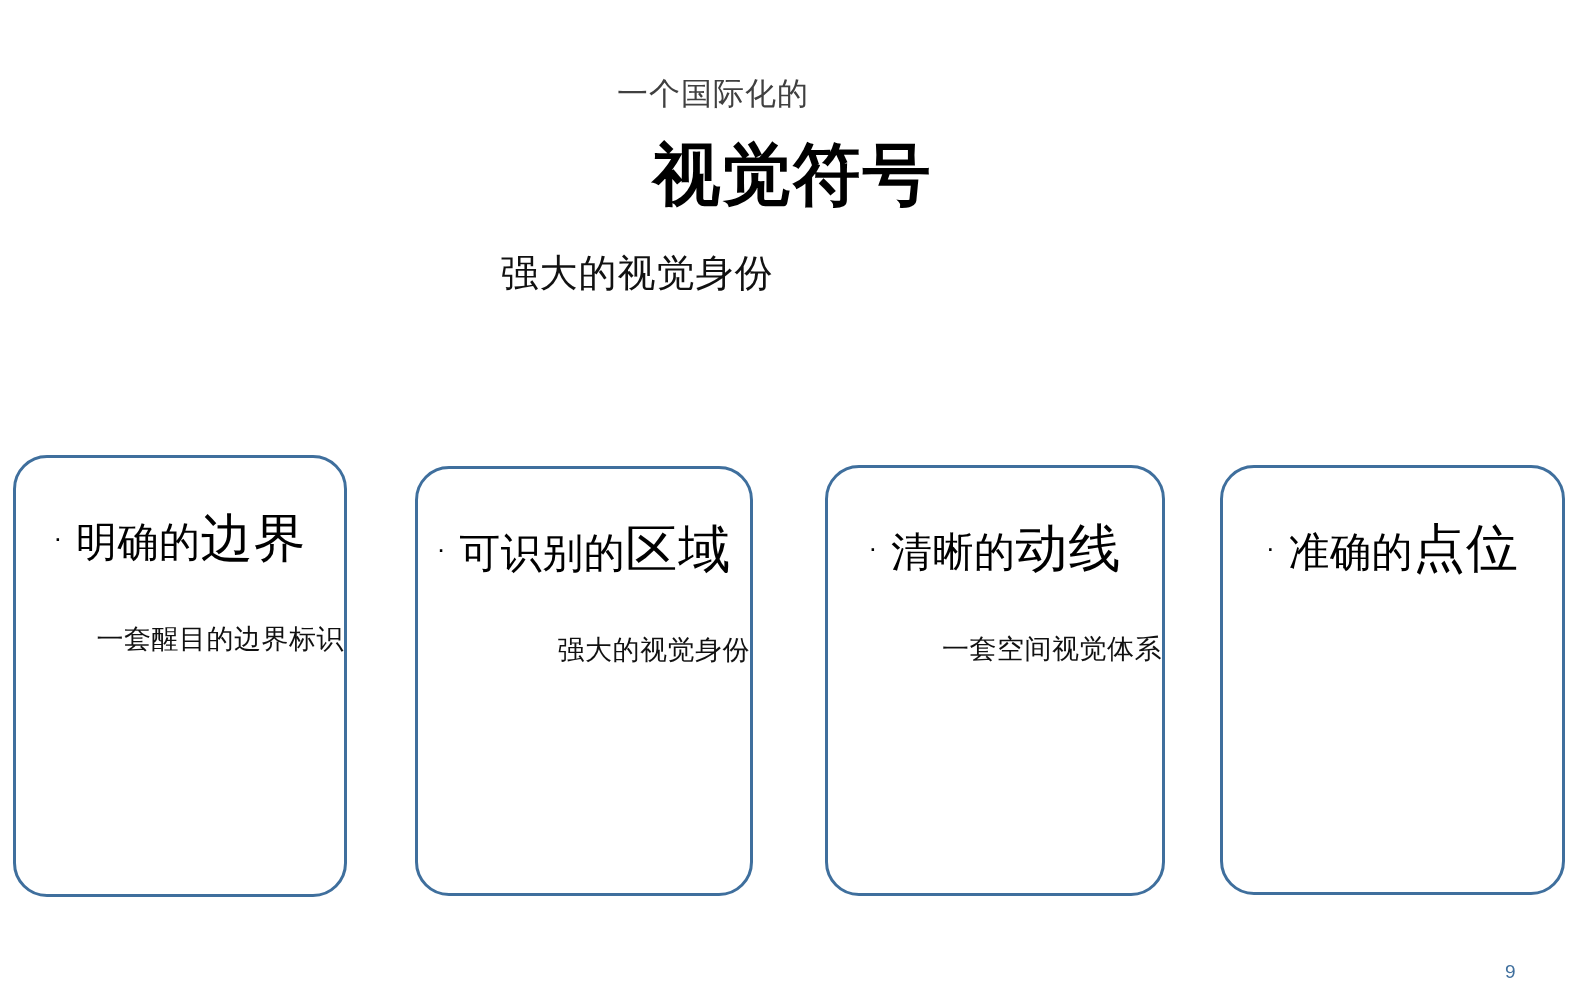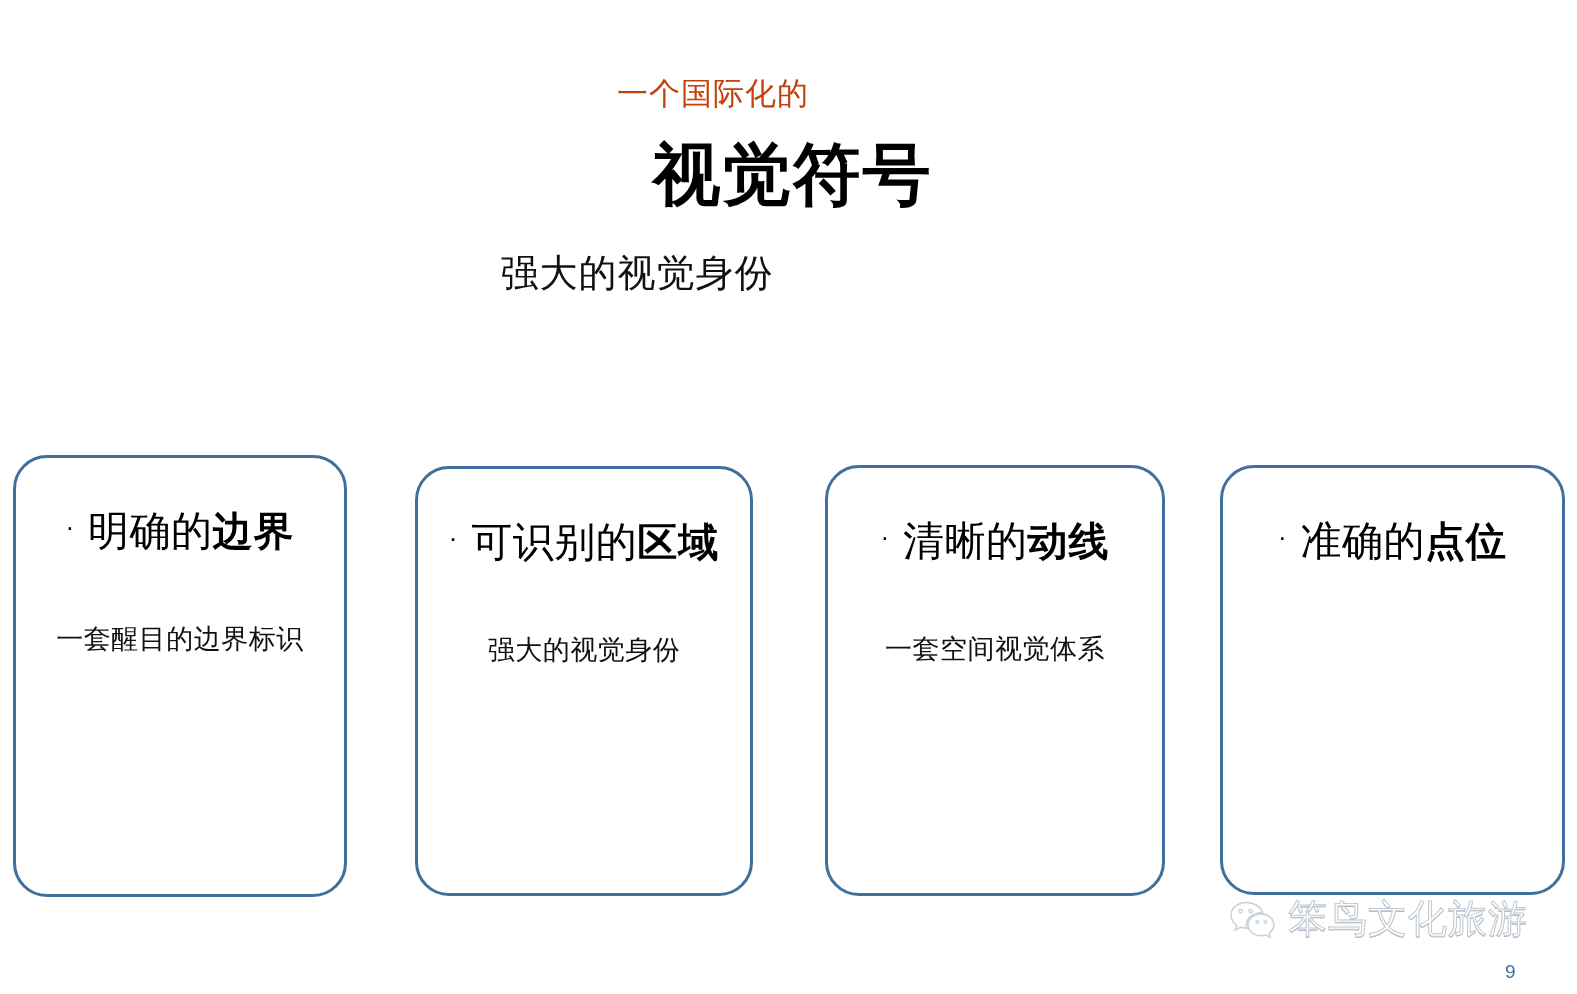--- a/index.html
+++ b/index.html
@@ -30,21 +30,21 @@
   }
   .eyebrow {
     position: absolute;
     left: 0;
     top: 76px;
     width: 1426px;
     font-size: 31px;
     font-weight: 400;
     line-height: 1.15;
     letter-spacing: 1px;
-    color: #c2410c;
+    color: #404040;
   }
   .title-main {
     position: absolute;
     left: 4px;
     top: 137px;
     width: 1577px;
     font-size: 68px;
     font-weight: 700;
     line-height: 1.1;
     letter-spacing: 2px;
@@ -95,31 +95,31 @@
     position: relative;
     top: -9px;
   }
   .card-lead {
     font-size: 41px;
     font-weight: 400;
     color: #000000;
     letter-spacing: 0.5px;
   }
   .card-key {
-    font-size: 40px;
-    font-weight: 700;
+    font-size: 52px;
+    font-weight: 400;
     color: #000000;
     letter-spacing: 1px;
   }
   .card-desc {
     position: absolute;
     left: 0;
     width: 100%;
     top: 163px;
-    text-align: center;
+    text-align: right;
     font-size: 27px;
     font-weight: 400;
     color: #111111;
     letter-spacing: 0.5px;
     white-space: nowrap;
   }
 
   
   .watermark {
     position: absolute;
@@ -198,29 +198,16 @@
     <div class="card" style="left:1220px; top:465px; width:345px; height:430px;">
       <div class="card-heading">
         <span class="card-bullet">·</span>
         <span class="card-lead">准确的</span>
         <span class="card-key">点位</span>
       </div>
     </div>
 
   </div>
 
-  <div class="watermark">
-    <span class="wm-icon">
-      <svg viewBox="0 0 48 40" width="48" height="40" aria-hidden="true">
-        <path d="M18 4.5C9.7 4.5 3 10.2 3 17.2c0 4 2.2 7.6 5.7 9.9l-1.6 5 5.5-2.8c1.7.5 3.5.8 5.4.8h.8c-.3-1-.5-2-.5-3.1 0-6.8 6.6-12.3 14.8-12.3.5 0 1 0 1.5.1C33.1 9.1 26.3 4.5 18 4.5z" fill="none" stroke="#c4ccd4" stroke-width="1.6"></path>
-        <circle cx="12.6" cy="13.2" r="1.7" fill="none" stroke="#c4ccd4" stroke-width="1.4"></circle>
-        <circle cx="22.6" cy="13.2" r="1.7" fill="none" stroke="#c4ccd4" stroke-width="1.4"></circle>
-        <path d="M33.1 15.9c-7.3 0-13.2 4.9-13.2 10.9 0 6 5.9 10.9 13.2 10.9 1.6 0 3.1-.2 4.5-.7l4.7 2.4-1.3-4.2c3-2 4.9-5 4.9-8.4 0-6-5.9-10.9-12.8-10.9z" fill="none" stroke="#c4ccd4" stroke-width="1.6"></path>
-        <circle cx="29.2" cy="24.1" r="1.4" fill="none" stroke="#c4ccd4" stroke-width="1.3"></circle>
-        <circle cx="37.4" cy="24.1" r="1.4" fill="none" stroke="#c4ccd4" stroke-width="1.3"></circle>
-      </svg>
-    </span>
-    <span class="wm-text">笨鸟文化旅游</span>
-  </div>
 
   <div class="page-number">9</div>
 
 </div>
 
 </body></html>

